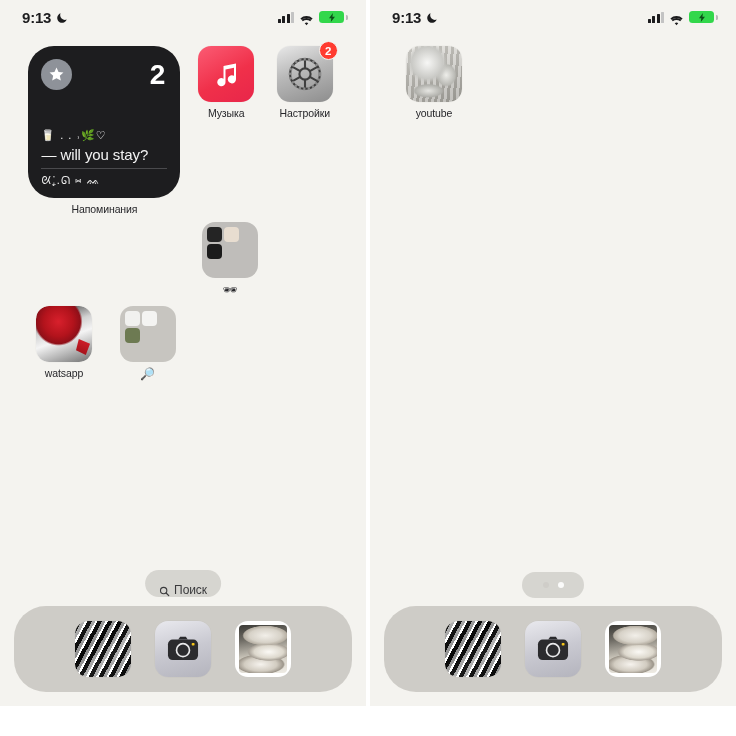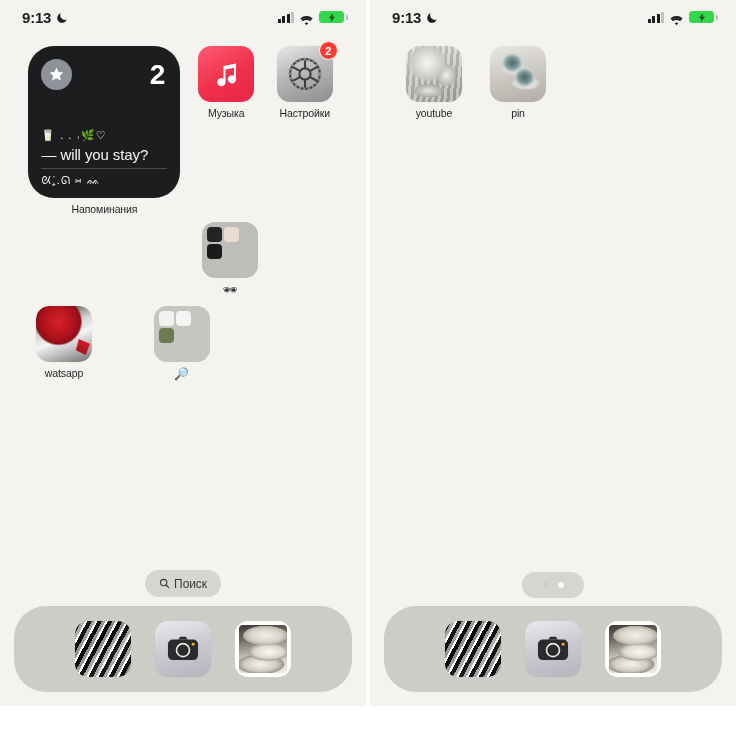--- a/index.html
+++ b/index.html
@@ -223,21 +223,21 @@
   }
 
   
   .search-pill {
     position: absolute; left: 50%; transform: translateX(-50%);
     bottom: 109px;
     height: 27px;
     padding: 0 14px;
     border-radius: 14px;
     background: rgba(190,188,183,0.55);
-    display: flex; align-items: center; gap: 4px;
+    display: flex; align-items: flex-end; gap: 4px;
   }
   .search-pill span {
     font-size: 12px; color: #3a3a3c; letter-spacing: -0.1px;
   }
   .search-pill svg { display: block; }
 
   
   .page-dots {
     position: absolute; left: 50%; transform: translateX(-50%);
     bottom: 108px;
@@ -360,21 +360,21 @@
         <div class="cell">
           <div class="folder">
             <div class="mini mini-dark"></div>
             <div class="mini mini-beige"></div>
             <div class="mini mini-circle"></div>
           </div>
           <div class="cell-label emoji">🕶</div>
         </div>
       </div>
 
-      <div class="row" style="height:84px;gap:34px;">
+      <div class="row" style="height:84px;">
         <div class="cell" style="width:84px;">
           <div class="icon">
             <div class="ph ph-watsapp"></div>
           </div>
           <div class="cell-label">watsapp</div>
         </div>
         <div class="cell" style="width:84px;">
           <div class="folder light">
             <div class="mini mini-white"></div>
             <div class="mini mini-calc"></div>
@@ -445,26 +445,20 @@
     </div>
 
     <div class="grid">
       <div class="row" style="height:84px;">
         <div class="cell" style="width:84px;">
           <div class="icon">
             <div class="ph ph-youtube"></div>
           </div>
           <div class="cell-label">youtube</div>
         </div>
-        <div class="cell" style="width:84px;">
-          <div class="icon">
-            <div class="ph ph-pin"></div>
-          </div>
-          <div class="cell-label">pin</div>
-        </div>
       </div>
     </div>
 
     <div class="page-dots">
       <i></i>
       <i class="active"></i>
     </div>
 
     <div class="dock">
       <div class="icon">

